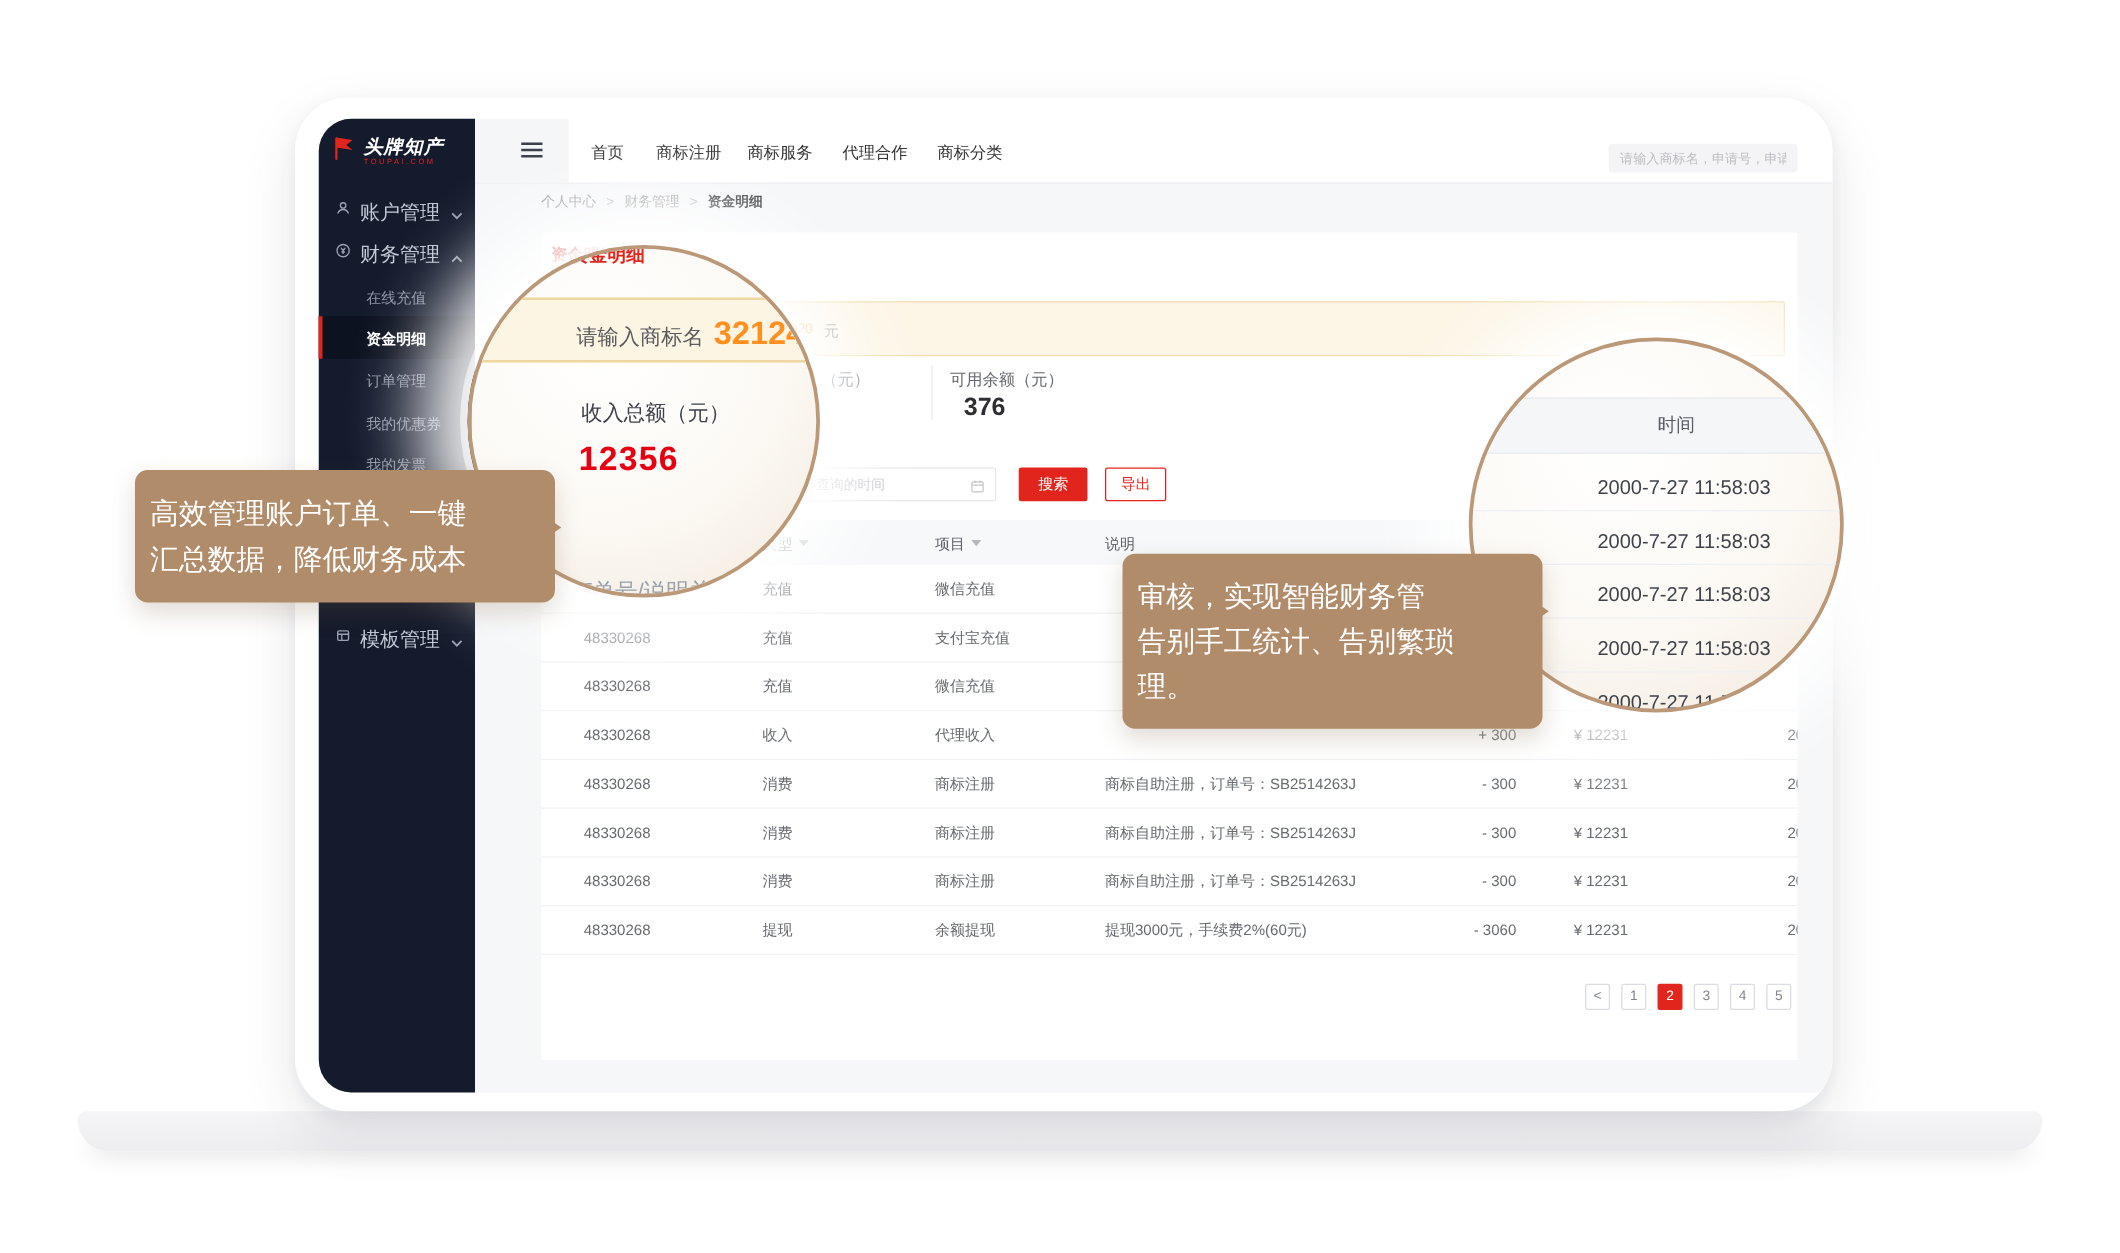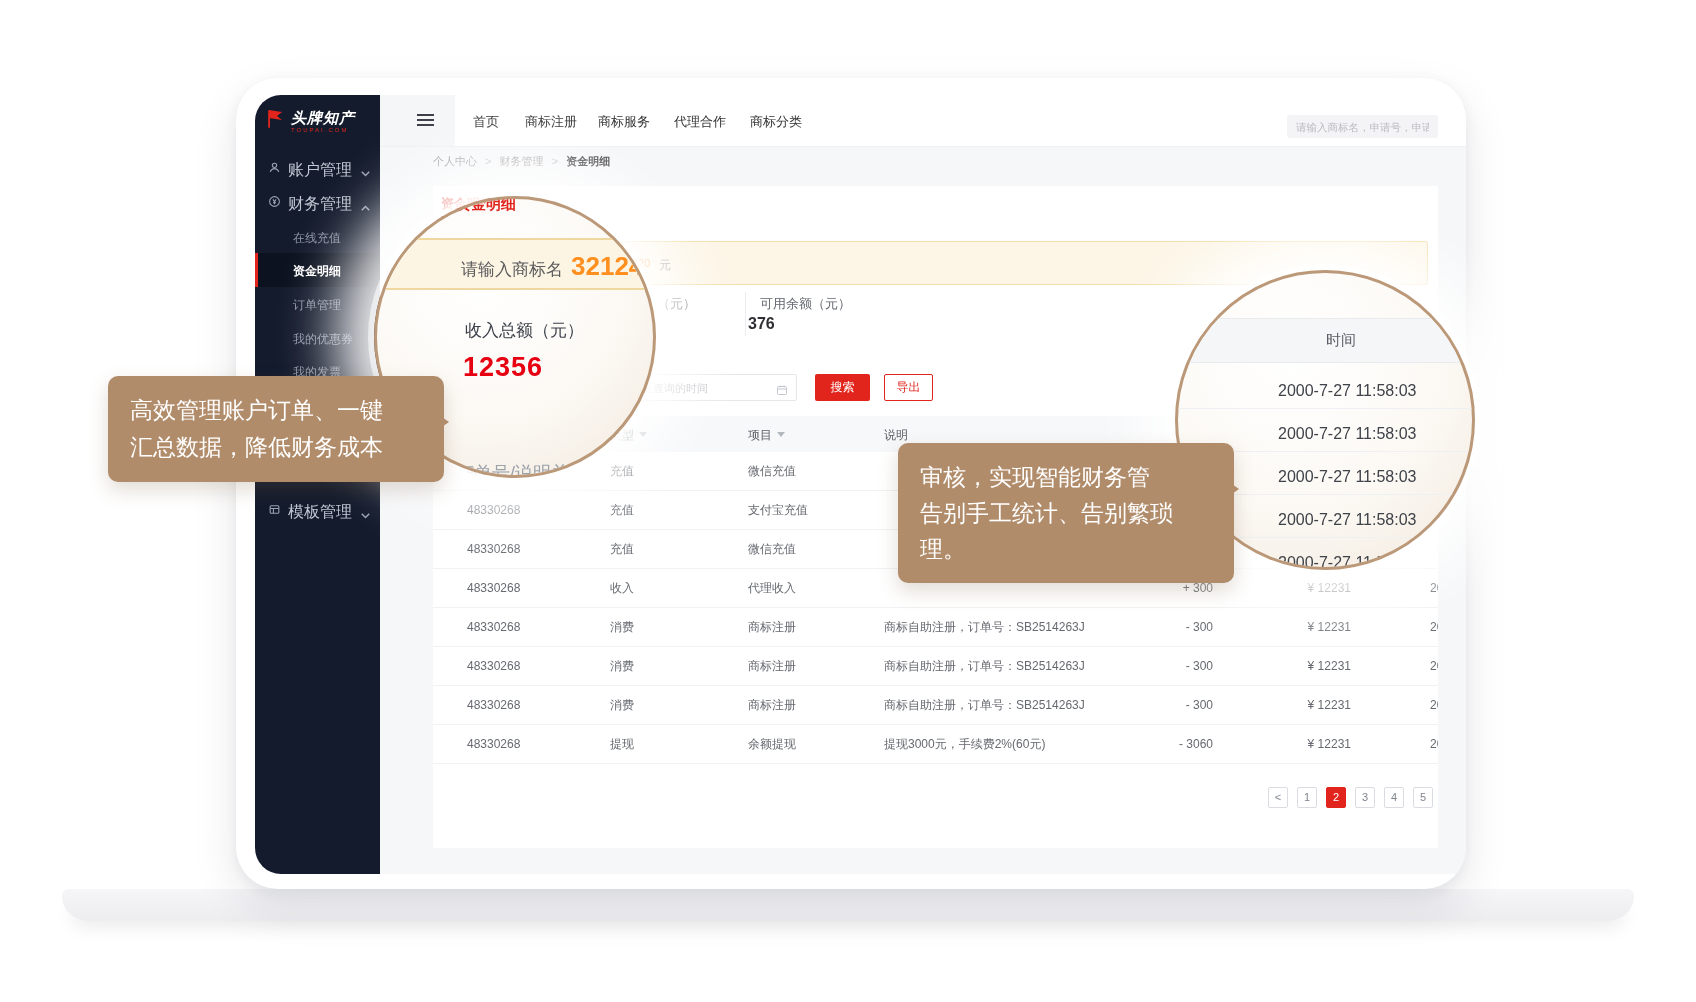--- a/index.html
+++ b/index.html
@@ -53,21 +53,21 @@
   .tab-line { position:absolute; left:8px; top:30px; width:54px; height:2px; background:#e1251c; }
 
   .banner { position:absolute; left:8px; top:55px; width:987px; height:44px; background:#fdf6e7;
     border:1px solid #f3ddab; border-radius:2px; }
   .banner-tail { position:absolute; left:190px; top:15px; font-size:11px; color:#ff8f1f; }
   .banner-unit { position:absolute; left:217px; top:15px; font-size:12px; color:#8c8c8c; }
 
   .stat-frag { position:absolute; left:224px; top:109px; font-size:13px; color:#63676e; }
   .stat-div { position:absolute; left:312px; top:106px; width:1px; height:44px; background:#ececf0; }
   .stat3-label { position:absolute; left:327px; top:109px; font-size:13px; color:#63676e; }
-  .stat3-value { position:absolute; left:315px; top:129px; font-size:16px; font-weight:700; color:#2e2e33; }
+  .stat3-value { position:absolute; left:338px; top:129px; font-size:20px; font-weight:700; color:#2e2e33; }
 
   .time-input-wrap { position:absolute; left:167px; top:188px; width:197px; height:27px; background:#fff;
     border:1px solid #e7e7ea; border-radius:2px; }
   .time-input { position:absolute; left:0; top:0; width:170px; height:25px; border:none; outline:none;
     font-size:11px; padding:0 8px; color:#666; background:transparent;
     font-family:"Liberation Sans","DejaVu Sans",sans-serif; }
   .time-input::placeholder { color:#c0c0c6; }
   .cal-ic { position:absolute; right:8px; top:7px; cursor:pointer; }
   .btn { position:absolute; top:188px; height:27px; font-size:12px; text-align:center; line-height:25px;
     border-radius:2px; cursor:pointer; }
@@ -77,21 +77,21 @@
   .thead { position:absolute; left:0; top:230px; width:1005px; height:36px; background:#f7f8fa;
     font-size:12px; color:#5c6066; }
   .th { position:absolute; top:11px; cursor:pointer; }
   .caret { display:inline-block; width:0; height:0; border-left:4px solid transparent; border-right:4px solid transparent;
     border-top:5px solid #b3b7be; margin-left:5px; vertical-align:2px; }
   .trow { position:absolute; left:0; width:1005px; height:39px; border-bottom:1px solid #f1f2f4;
     font-size:12px; color:#66696f; line-height:39px; white-space:nowrap; }
   .td { position:absolute; top:0; }
   .td-order { left:34px; } .td-type { left:177px; } .td-proj { left:315px; } .td-desc { left:451px; }
   .td-amt { left:690px; width:90px; text-align:right; }
-  .td-bal { left:826px; width:92px; text-align:right; }
+  .td-bal { left:826px; width:92px; text-align:left; }
   .td-time { left:997px; }
 
   .pager { position:absolute; right:5px; top:601px; display:flex; gap:9px; }
   .pg { width:20px; height:21px; border:1px solid #dadce1; border-radius:2px; background:#fff;
     font-size:11px; color:#81858c; text-align:center; line-height:19px; cursor:pointer; }
   .pg.active { background:#e1251c; border-color:#e1251c; color:#fff; }
 
   
   .lens { position:absolute; border-radius:50%; border:3px solid #bb9878; overflow:hidden;
     background:radial-gradient(circle at 38% 28%, #ffffff 0%, #fcf9f4 55%, #f1e8dc 100%);
@@ -109,21 +109,21 @@
 
   .lens2 { left:1175px; top:270px; width:300px; height:300px; }
   .l2-band { position:absolute; left:0; top:45px; width:300px; height:45px; background:#f5f6f8;
     border-top:1px solid #e8eaed; border-bottom:1px solid #e8eaed; }
   .l2-header { position:absolute; left:148px; top:58px; font-size:15px; color:#5a5e66; }
   .l2-row { position:absolute; left:100px; font-size:16px; color:#3e4249; white-space:nowrap; }
   .l2-sep { position:absolute; left:0; width:300px; height:1px; background:#eff0f3; }
 
   
   .callout { position:absolute; background:#b18c6a; border-radius:10px; color:#fff;
-    padding:16px 22px; font-size:23px; line-height:37px; font-weight:500;
+    padding:16px 12px; font-size:23px; line-height:37px; font-weight:500;
     box-shadow:0 8px 20px rgba(120,90,60,.22); }
   .callout::after { content:""; position:absolute; right:-19px; top:32px;
     border:14px solid transparent; border-left:20px solid #b18c6a; }
   .callout1 { left:108px; top:376px; width:336px; }
   .callout2 { left:898px; top:443px; width:336px; line-height:36px; }
 </style>
 </head>
 <body>
 
 <div class="stage">

